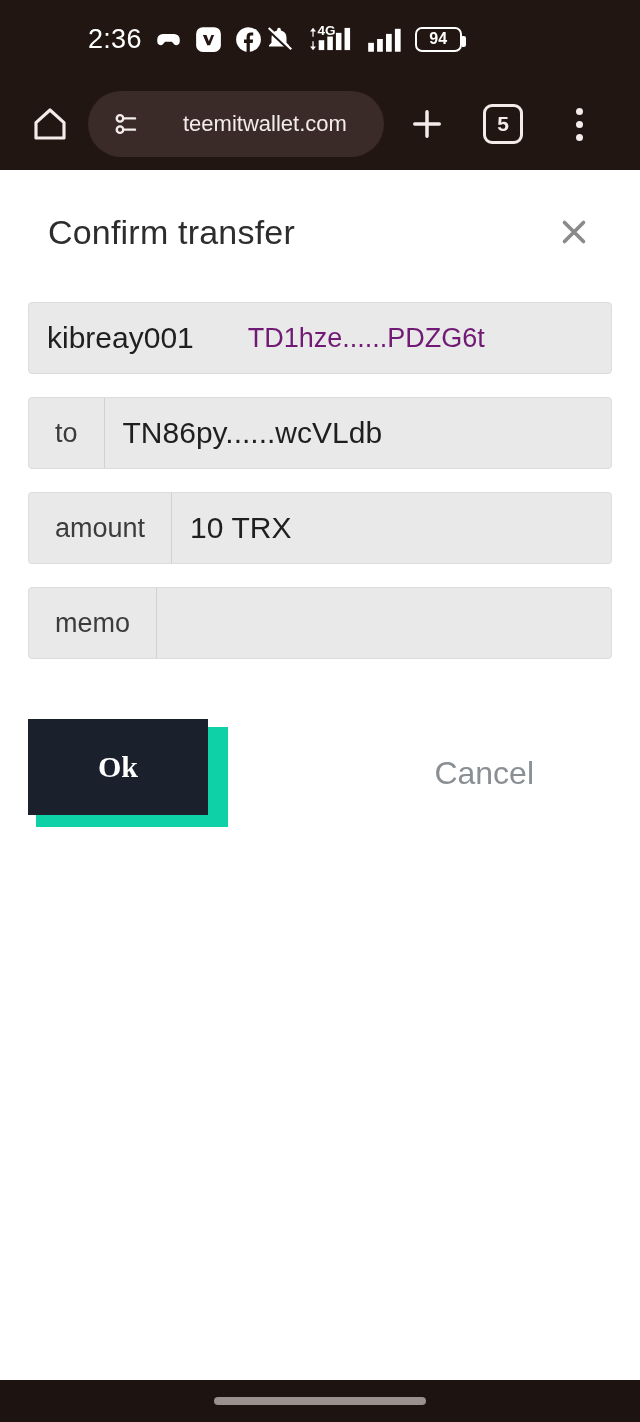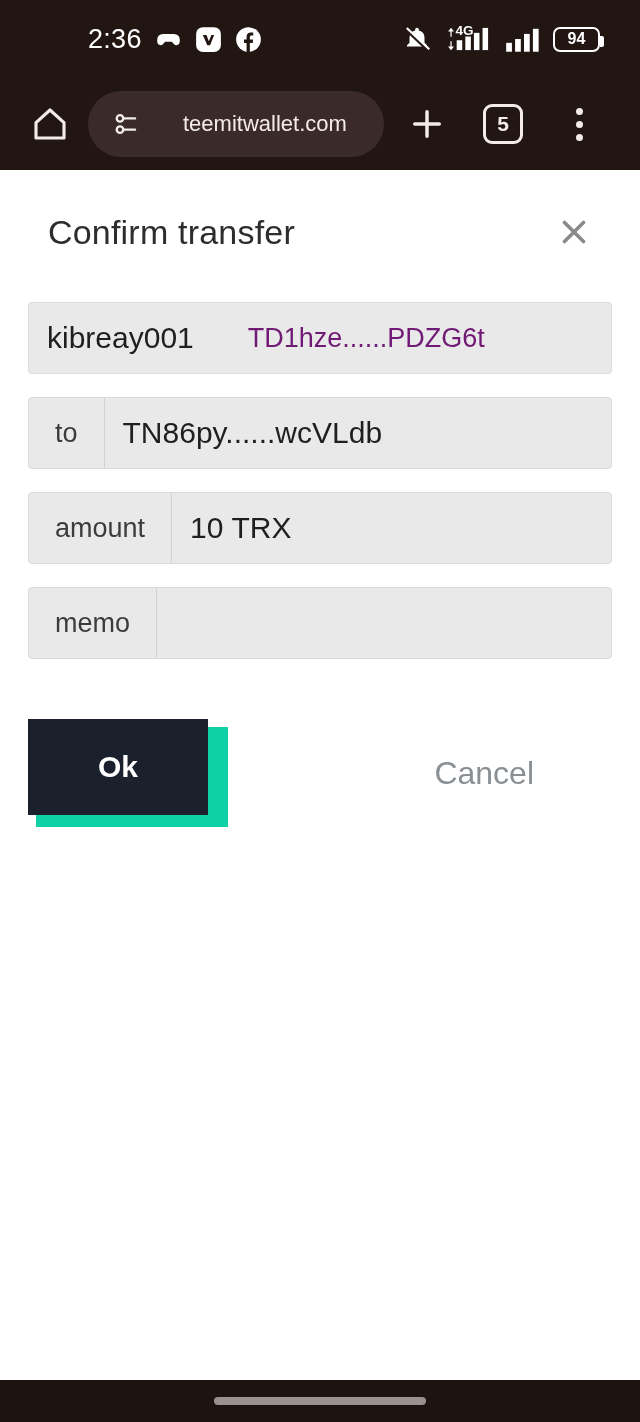--- a/index.html
+++ b/index.html
@@ -7,22 +7,22 @@
     width:640px; height:1422px;
     font-family:"Liberation Sans", sans-serif;
     background:#ffffff;
     overflow:hidden;
   }
   #screen { position:relative; width:640px; height:1422px; background:#ffffff; }
 
   
   .statusbar {
     height:78px; background:#221613;
-    display:flex; align-items:center; justify-content:space-between;
-    padding:0 40px 0 0;
+    display:flex; align-items:center; 
+    padding:0 26px 0 0;
   }
   .sb-left { display:flex; align-items:center; gap:13px; padding-left:88px; }
   .sb-time { color:#ffffff; font-size:27px; letter-spacing:.3px; }
   .sb-right { display:flex; align-items:center; gap:9px; }
   .app-dot { width:27px; height:27px; display:block; }
   .sb-icon { display:block; }
   .battery {
     display:flex; align-items:center; justify-content:center;
     width:47px; height:25px; border:2.5px solid #ffffff; border-radius:7px;
     color:#ffffff; font-size:16px; font-weight:bold; position:relative;
@@ -97,21 +97,21 @@
     display:flex; align-items:center; justify-content:space-between;
   }
   .ok-wrap { position:relative; width:192px; height:108px; }
   .ok-shadow {
     position:absolute; left:8px; top:8px; width:192px; height:100px;
     background:#0ed1a8;
   }
   .ok-btn {
     position:absolute; left:0; top:0; width:180px; height:96px;
     background:#1a202c; color:#ffffff; border:none;
-    font-size:30px; font-weight:bold; font-family:Liberation Sans, sans-serif;
+    font-size:30px; font-weight:bold; font-family:Liberation Serif, serif;
     cursor:pointer; display:flex; align-items:center; justify-content:center;
   }
   .cancel-btn {
     background:none; border:none; color:#8a8f94;
     font-size:32px; font-family:"Liberation Sans", sans-serif;
     cursor:pointer; margin-right:68px; padding:10px;
   }
 
   
   .navbar {

